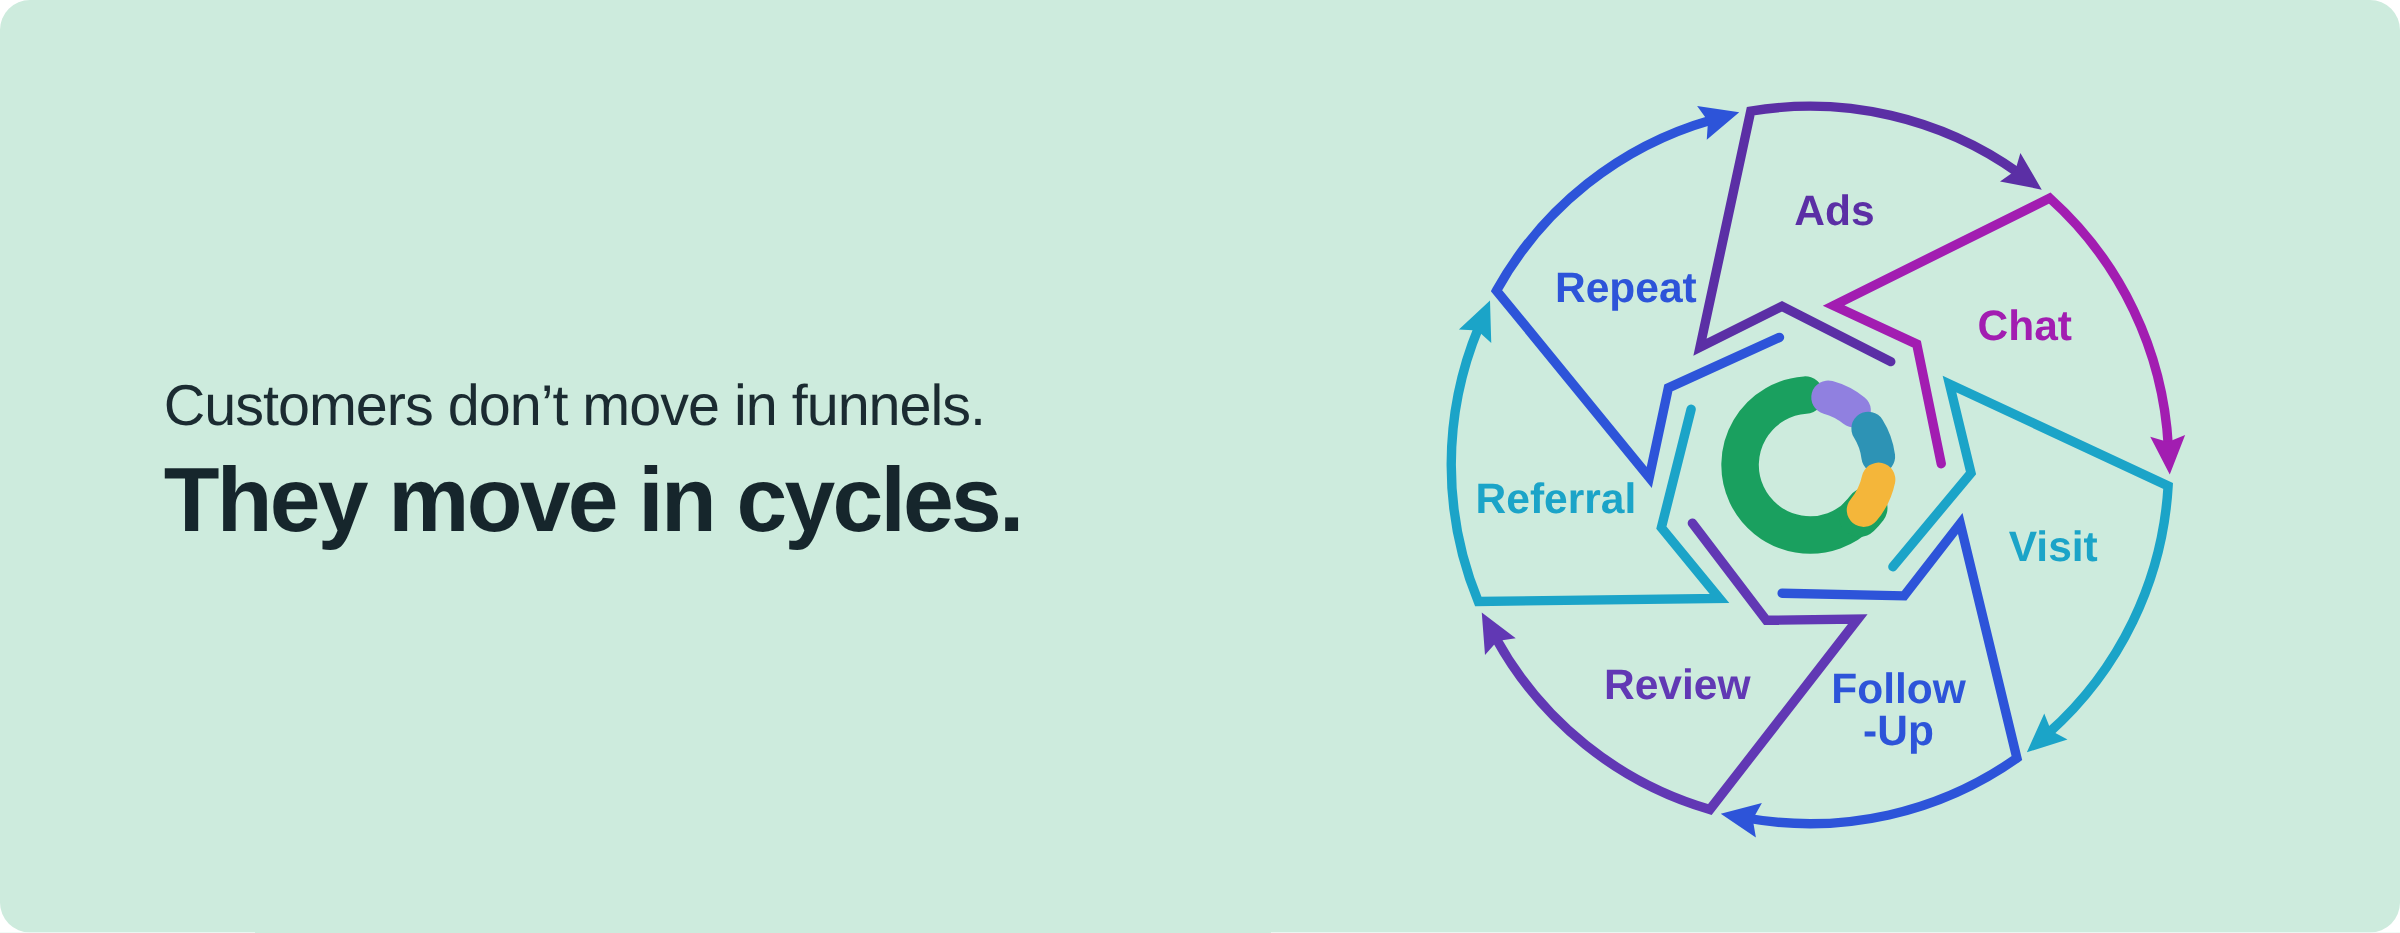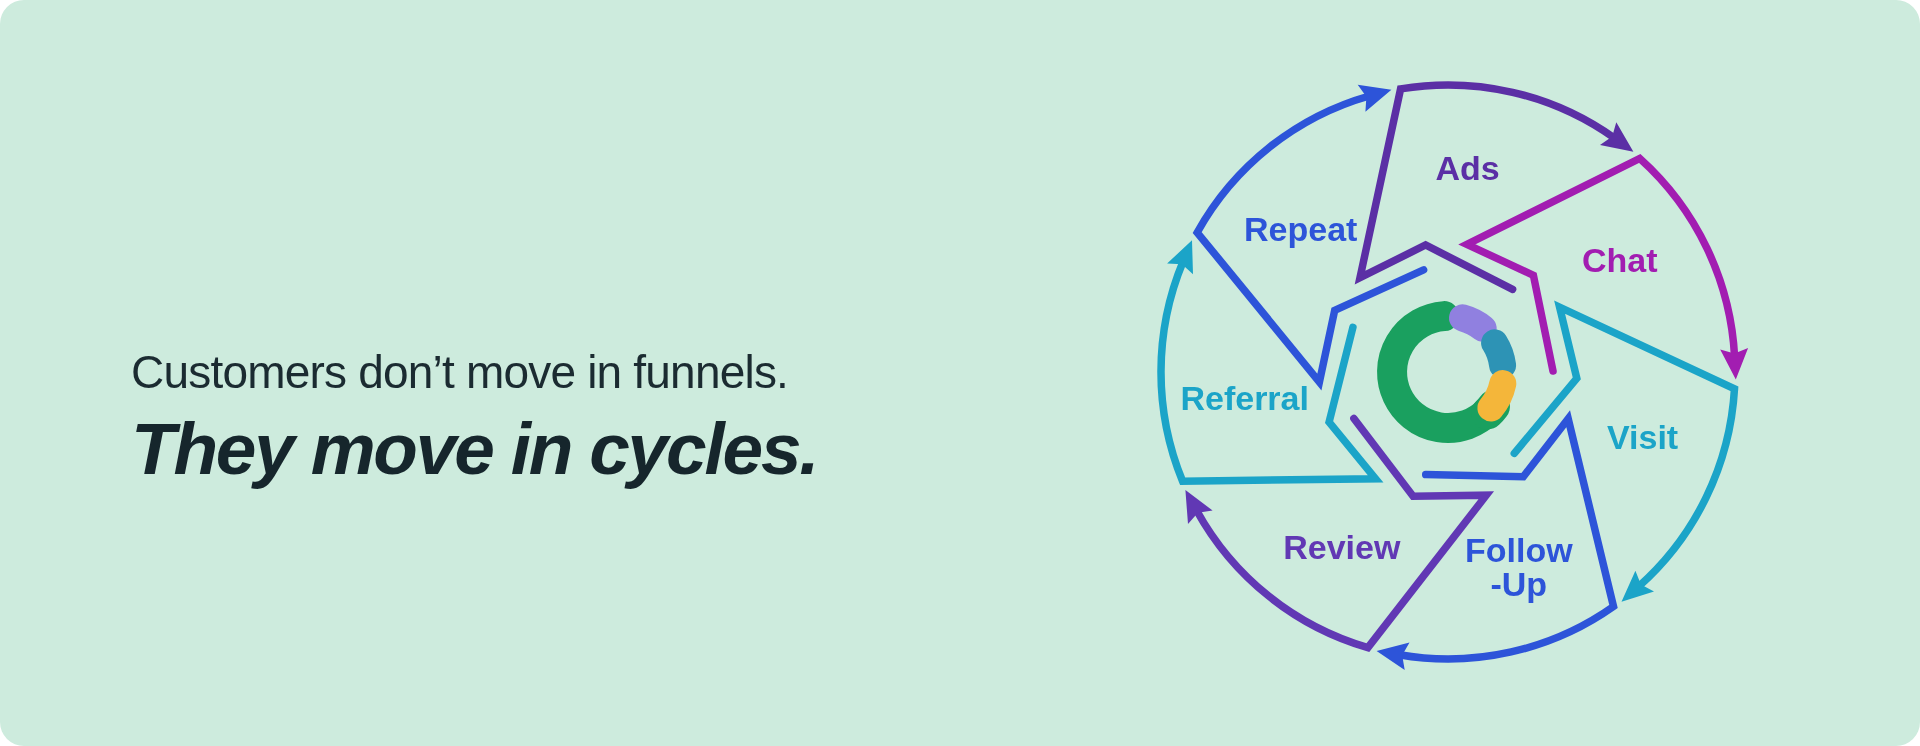--- a/index.html
+++ b/index.html
@@ -4,28 +4,28 @@
 <style>
   html,body{margin:0;padding:0;background:#ffffff;}
   .card{
     position:relative;
     width:1920px;height:746px;
     background:#cdebdd;
     border-radius:24px;
     overflow:hidden;
     font-family:"Liberation Sans", sans-serif;
   }
-  .headline{position:absolute;left:131px;top:301px;color:#1b2b31;margin-top:48px;}
+  .headline{position:absolute;left:131px;top:301px;color:#1b2b31;}
   .h-line1{
     font-size:46px;font-weight:500;letter-spacing:-0.8px;
     line-height:1;margin:0 0 17px 0;color:#1b2b31;
   }
   .h-line2{
     font-size:73px;font-weight:800;letter-spacing:-2.2px;
-    line-height:1;margin:0;color:#16262c;font-style:italic;
+    line-height:1;margin:0;color:#16262c;
   }
   .wheel{position:absolute;left:1108px;top:32px;width:680px;height:680px;}
   .wlabel{font-family:"Liberation Sans", sans-serif;font-weight:700;font-size:34px;}
 </style>
 </head>
 <body>
 
 <div class="card">
   <div class="headline">
     <p class="h-line1">Customers don’t move in funnels.</p>

